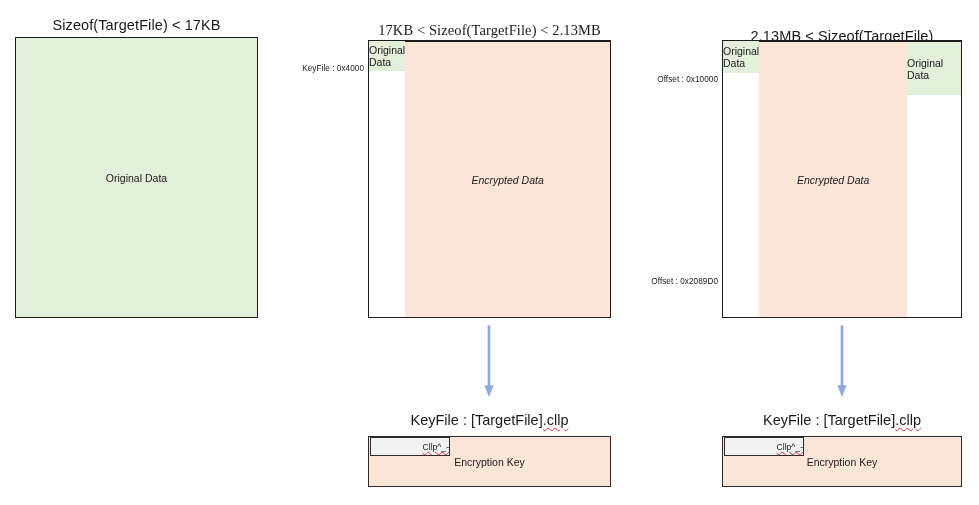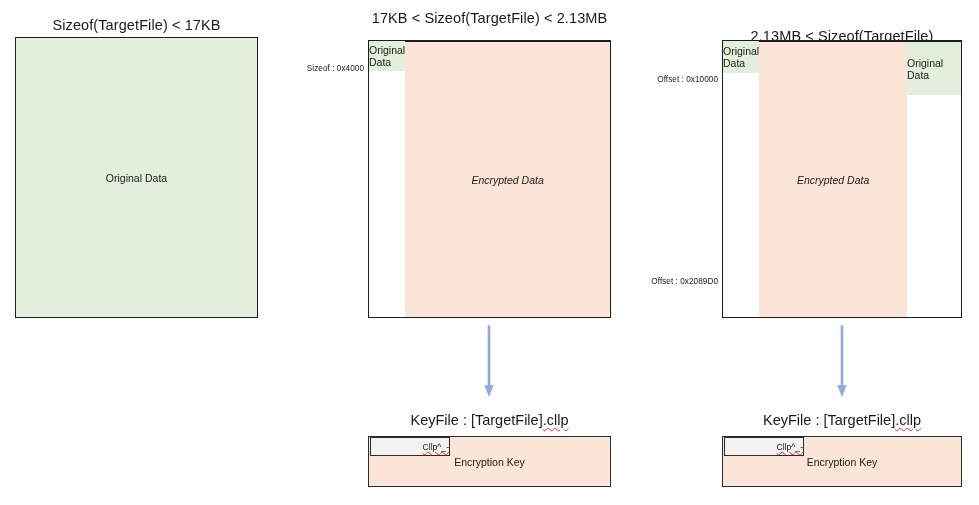--- a/index.html
+++ b/index.html
@@ -111,23 +111,23 @@
 </style>
 </head>
 <body>
 
 <div class="col-title" style="left:15px; top:17px; width:243px;">Sizeof(TargetFile) &lt; 17KB</div>
 
 <div class="file-box" style="left:15px; top:37px; width:243px; height:281px;">
   <div class="seg seg-green" style="flex:1 1 auto;">Original Data</div>
 </div>
 
-<div class="col-title" style="left:368px; top:10px; width:243px;">17KB &lt; Sizeof(TargetFile) &lt; 2.13MB</div>
+<div class="col-title" style="left:368px; top:22px; width:243px;font-family:Liberation Serif, serif;">17KB &lt; Sizeof(TargetFile) &lt; 2.13MB</div>
 
-<div class="offset-label" style="left:228px; top:64px; width:136px;">Sizeof : 0x4000</div>
+<div class="offset-label" style="left:228px; top:64px; width:136px;">KeyFile : 0x4000</div>
 
 <div class="file-box" style="left:368px; top:40px; width:243px; height:278px;">
   <div class="seg seg-green" style="height:30px; flex:0 0 30px;">Original Data</div>
   <div class="seg seg-peach seg-divider-top" style="flex:1 1 auto;">Encrypted Data</div>
 </div>
 
 <svg class="arrow" style="left:484px; top:318px;" width="12" height="88" viewBox="0 0 12 88">
   <line x1="6" y1="0" x2="6" y2="74" stroke="#8faadc" stroke-width="3.2"></line>
   <polygon points="6,86 0.4,72 11.6,72" fill="#8faadc"></polygon>
 </svg>

